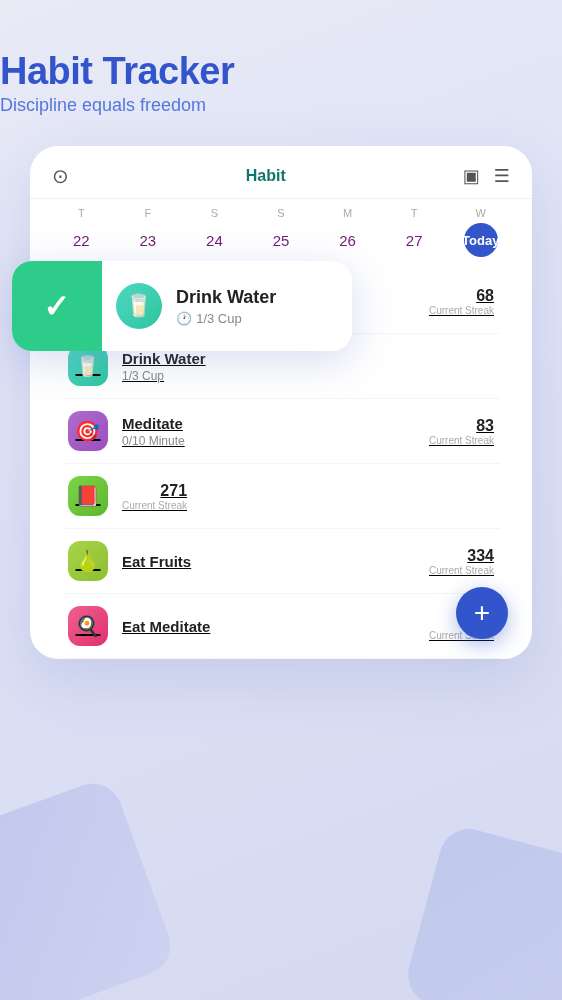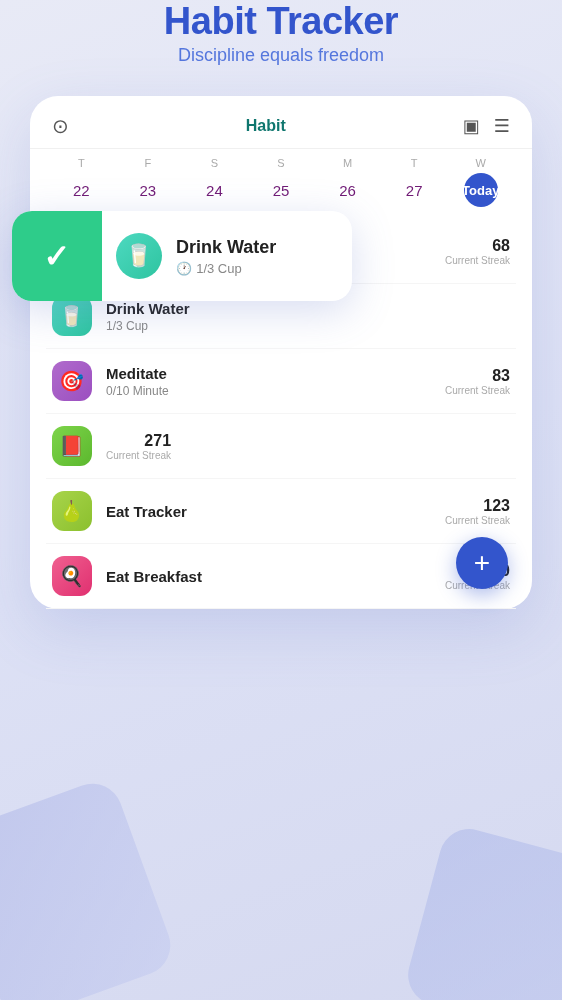--- a/index.html
+++ b/index.html
@@ -33,21 +33,22 @@
       width: 160px;
       height: 180px;
       background: linear-gradient(135deg, #a8b4e8, #b8c2ee);
       border-radius: 30px;
       transform: rotate(15deg);
       opacity: 0.5;
     }
 
     
     .header {
-      text-align: center;
+      text-align: left;
+      padding-top: 50px;
       padding-bottom: 30px;
     }
 
     .header-title {
       font-size: 38px;
       font-weight: 800;
       color: #3355cc;
       letter-spacing: -0.5px;
     }
 
@@ -134,21 +135,22 @@
 
     .day-num.today {
       background: #3355cc;
       color: white;
       font-weight: 700;
       font-size: 13px;
     }
 
     
     .habit-list {
-      padding: 0 16px;
+      padding: 0 32px;
+      text-decoration: underline;
     }
 
     .habit-item {
       display: flex;
       align-items: center;
       padding: 12px 6px;
       border-bottom: 1px solid #f5f5f5;
       position: relative;
     }
 
@@ -389,33 +391,33 @@
         <div class="habit-streak">
         <span class="streak-num">271</span>
         <span class="streak-label">Current Streak</span>
       </div>
       </div>
       <div class="habit-item">
         <div class="habit-icon icon-yellow-green">
           <span>🍐</span>
         </div>
         <div class="habit-info">
-          <div class="habit-name">Eat Tracker</div>
+          <div class="habit-name">Eat Fruits</div>
         </div>
         <div class="habit-streak">
-        <span class="streak-num">123</span>
+        <span class="streak-num">334</span>
         <span class="streak-label">Current Streak</span>
       </div>
       </div>
       <div class="habit-item">
         <div class="habit-icon icon-pink">
           <span>🍳</span>
         </div>
         <div class="habit-info">
-          <div class="habit-name">Eat Breakfast</div>
+          <div class="habit-name">Eat Meditate</div>
         </div>
         <div class="habit-streak">
         <span class="streak-num">90</span>
         <span class="streak-label">Current Streak</span>
       </div>
       </div>
     </div>
 
   <div class="floating-card">
     <div class="floating-check">

